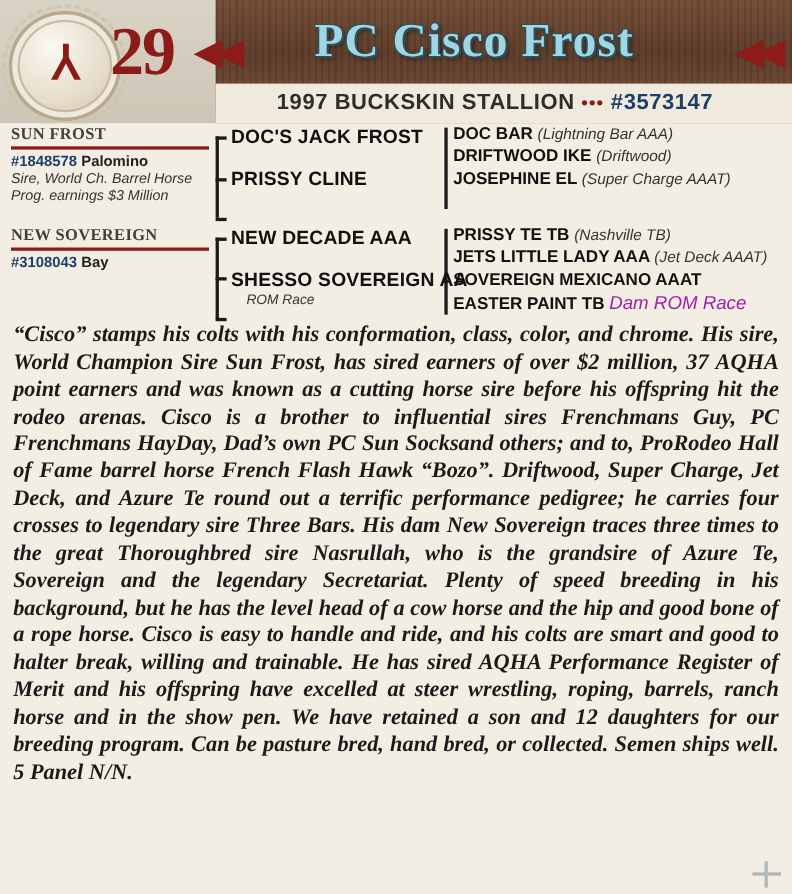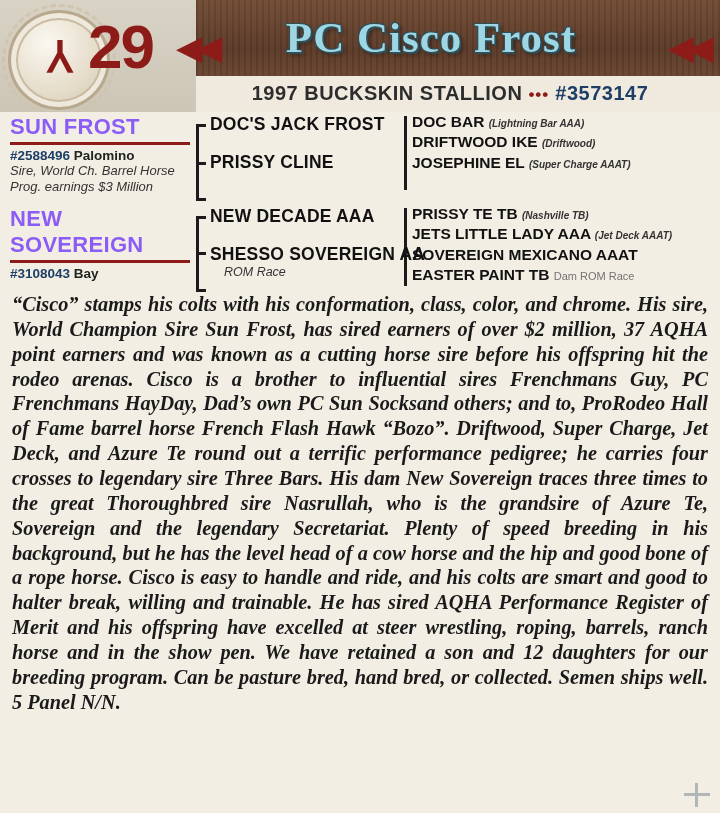--- a/index.html
+++ b/index.html
@@ -63,22 +63,22 @@
   }
   .rope-ring {
     position:absolute;
     left: 2px; top: 4px; width: 108px; height: 106px;
     border-radius: 50%;
     border: 3px dashed #cfc4ac;
     opacity: .8;
   }
   .big-number {
     position: absolute;
-    left: 88px; top: 16px;
-    font-family: Liberation Sans, sans-serif;
+    left: 100px; top: 16px;
+    font-family: Liberation Serif, serif;
     font-weight: bold;
     font-size: 62px;
     color: #8d1c18;
     line-height: 1;
     letter-spacing: -2px;
   }
   .chev-left {
     position: absolute;
     left: 176px; top: 30px;
     color: #8d1c18;
@@ -136,23 +136,24 @@
     height: 178px;
     padding: 4px 8px 0 8px;
     box-sizing: border-box;
   }
   .ped-col {
     position: absolute;
     font-family: "Liberation Sans", sans-serif;
   }
   .sire-name, .dam-name {
     font-weight: bold;
-    font-size: 22px;
-    color: #8b5cf6;
+    font-size: 15px;
+    color: #404040;
     letter-spacing: .3px;
+    font-family: Liberation Serif, serif;
   }
   .reg-line {
     font-size: 13.5px;
     color: #222;
     font-weight: bold;
     margin-top: 2px;
   }
   .reg-line .num { color: #1d3f66; }
   .reg-line .color { color: #222; font-weight: bold; }
   .note {
@@ -181,29 +182,30 @@
     margin-left: 14px;
   }
   .g3 {
     font-size: 15.5px;
     font-weight: bold;
     color: #111;
     line-height: 1.32;
     white-space: nowrap;
   }
   .g3 .paren {
-    font-weight: bold;
-    font-size: 10px;
+    font-weight: normal;
+    font-size: 14px;
     font-style: italic;
     color: #333;
   }
   .g3 .plain {
     font-weight: normal;
-    font-size: 11px;
-    color: #737373;
+    font-size: 17px;
+    font-style: italic;
+    color: #a21caf;
   }
   .vline {
     position: absolute;
     width: 3px;
     background: #1b1b1b;
   }
   .hline {
     position: absolute;
     height: 3px;
     background: #1b1b1b;
@@ -287,21 +289,21 @@
     <div class="hline" style="left:196px; top:140px; width:10px;"></div>
     <div class="hline" style="left:196px; top:177px; width:10px;"></div>
 
     <div class="vline" style="left:404px; top:4px; height:74px;"></div>
     <div class="vline" style="left:404px; top:96px; height:78px;"></div>
 
     <div class="ped-col" style="left:10px; top:2px; width:180px;">
       <div class="sire-name">SUN FROST</div>
       <div class="rule-red"></div>
       <div class="reg-line">
-        <span class="num">#2588496</span>
+        <span class="num">#1848578</span>
         <span class="color">Palomino</span>
       </div>
       <div class="note">Sire, World Ch. Barrel Horse</div>
       <div class="note">Prog. earnings $3 Million</div>
     </div>
 
     <div class="ped-col" style="left:10px; top:94px; width:180px;">
       <div class="dam-name">NEW SOVEREIGN</div>
       <div class="rule-red"></div>
       <div class="reg-line">

